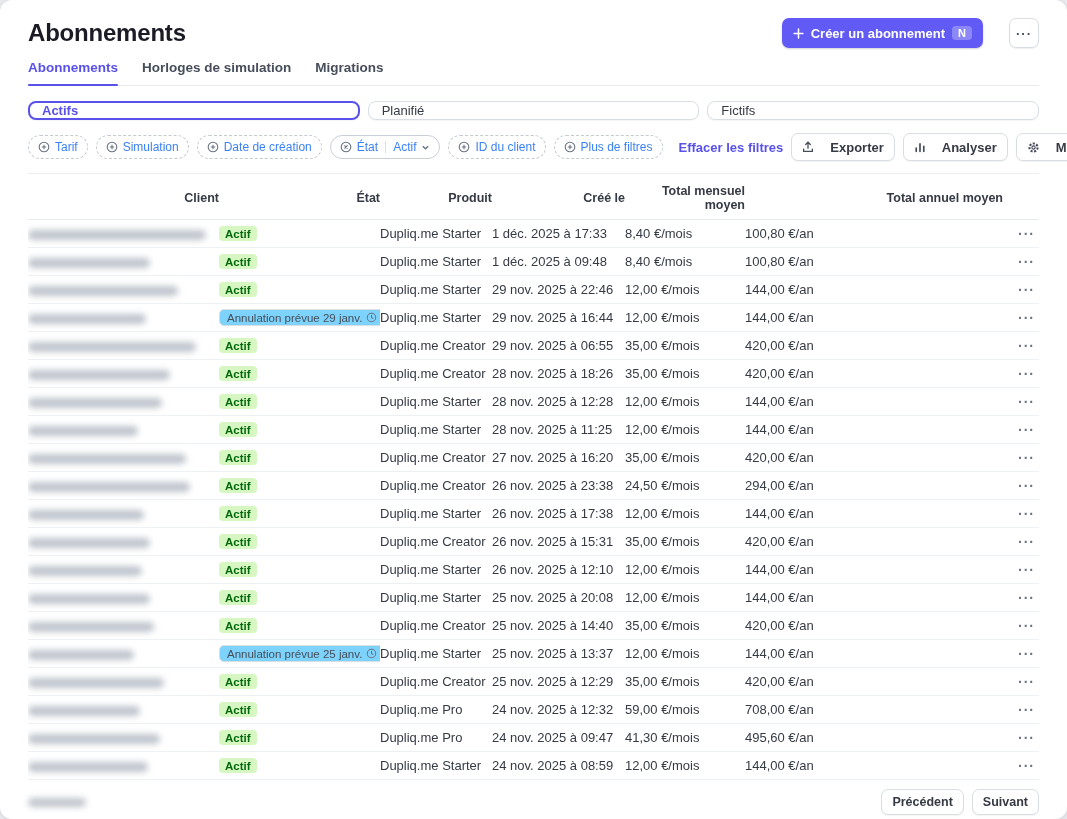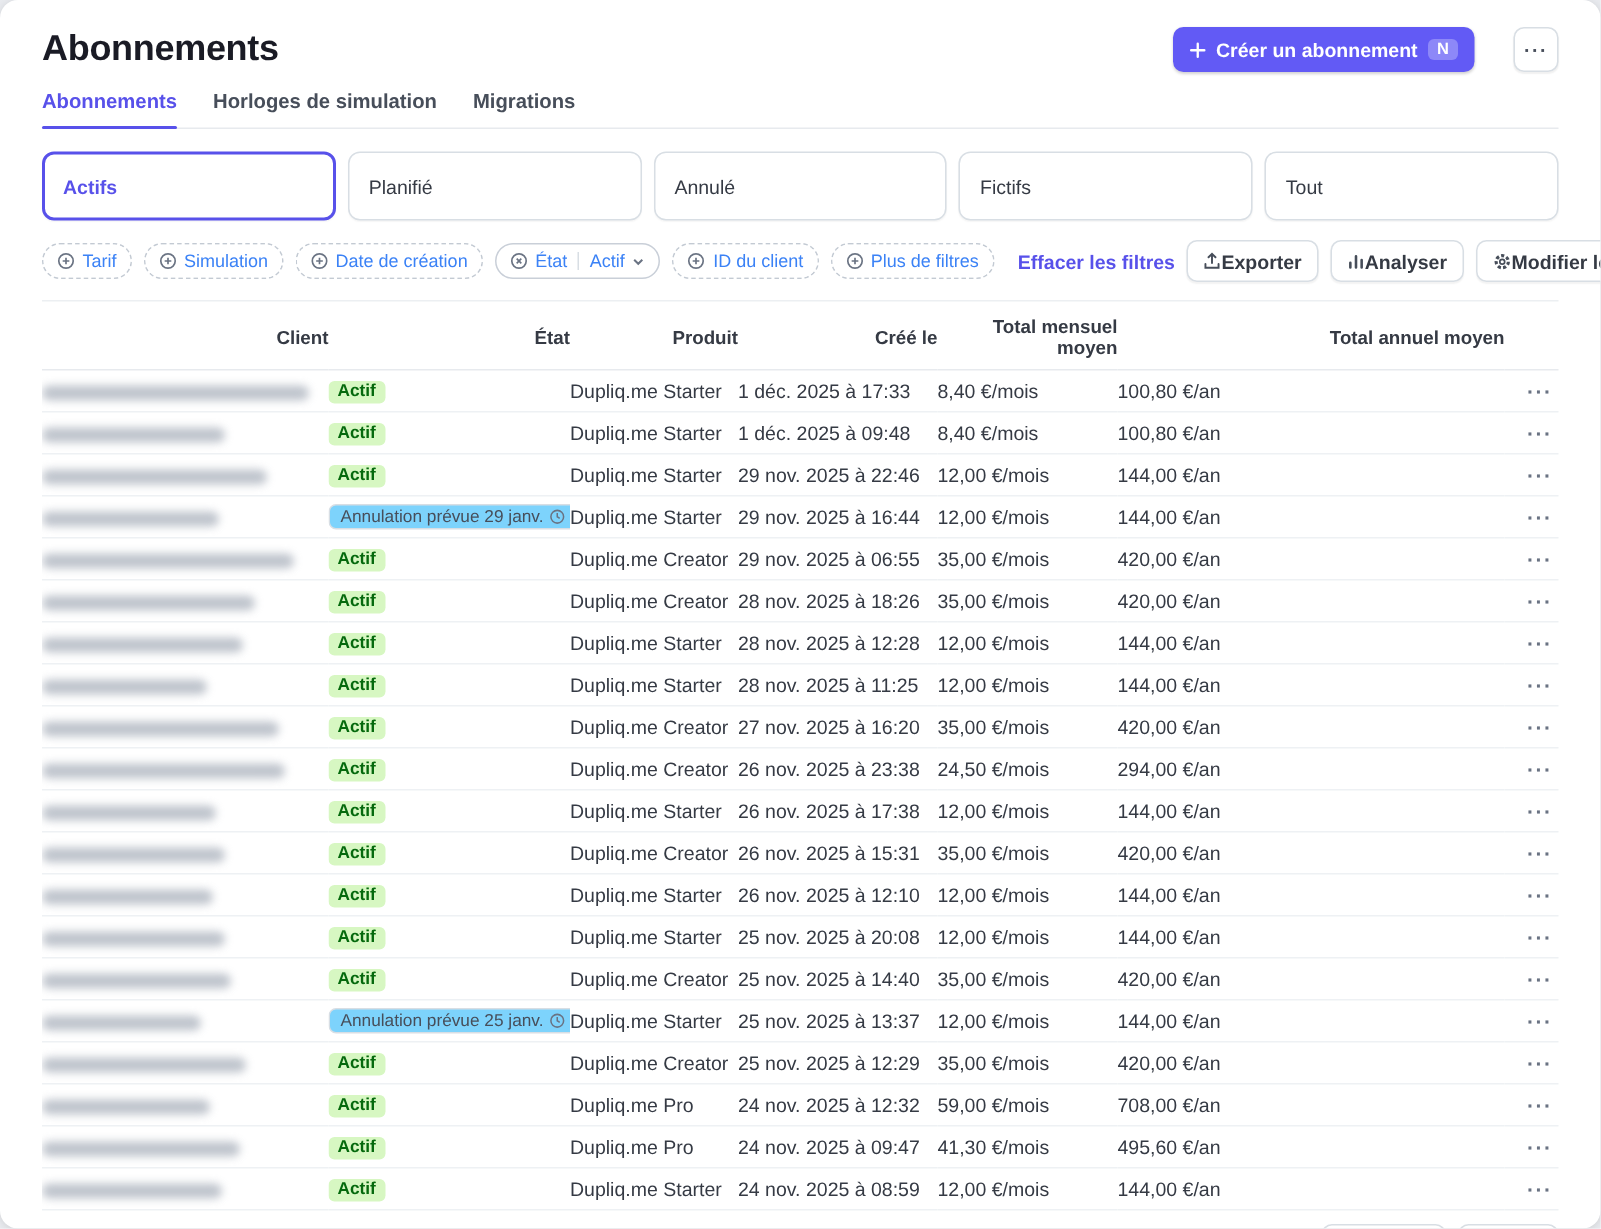--- a/index.html
+++ b/index.html
@@ -27,39 +27,39 @@
   }
   
   .tabs { display:flex; gap:24px; margin-top:12px; border-bottom:1px solid #e7eaee; }
   .tab { background:none; border:none; padding:0 0 10px; font-size:13.5px; font-weight:600;
     color:#474e5a; font-family:inherit; cursor:pointer; position:relative; }
   .tab.active { color:var(--accent,#5851ea); }
   .tab.active::after { content:""; position:absolute; left:0; right:0; bottom:-1px; height:2px;
     background:var(--accent,#5851ea); border-radius:2px; }
   
   .status-filters { display:flex; gap:8px; margin-top:15px; }
-  .pill { flex:1; height:46px; border:1px solid #d8dee4; border-radius:8px; background:#fff;
+  .pill { flex:1; height:19px; border:1px solid #d8dee4; border-radius:8px; background:#fff;
     font-size:13px; font-weight:500; color:#353a44; text-align:left; padding:0 13px;
     font-family:inherit; cursor:pointer; box-shadow:0 1px 1px rgba(0,0,0,.04); }
   .pill.active { border:2px solid var(--accent,#5851ea); color:var(--accent,#5851ea);
     font-weight:600; padding:0 12px; }
   
   .chips-row { display:flex; align-items:center; margin-top:13px; gap:8px;
     padding-bottom:12px; border-bottom:1px solid #eceff2; }
   .chip { display:inline-flex; align-items:center; gap:5px; height:24px; padding:0 9px;
     border:1px dashed #c3cad3; border-radius:999px; background:#fff; font-size:12px;
     color:#3b82f6; font-family:inherit; cursor:pointer; white-space:nowrap; }
   .chip.has-value { border-style:solid; border-color:#c9cfd8; }
   .chip-sep { width:1px; height:12px; background:#d8dee4; margin:0 2px; }
   .chip-value { font-weight:500; }
   .cicon { display:inline-flex; align-items:center; }
   .clear-link { color:var(--accent,#5851ea); font-size:13px; font-weight:600; margin-left:8px;
     white-space:nowrap; cursor:pointer; text-decoration:none; }
   .actions { margin-left:auto; display:flex; gap:8px; }
-  .btn-secondary { display:inline-flex; align-items:center; gap:0; height:28px; padding:0 10px;
+  .btn-secondary { display:inline-flex; align-items:center; gap:16px; height:28px; padding:0 10px;
     border:1px solid #d8dee4; border-radius:7px; background:#fff; font-size:13px; font-weight:600;
     color:#353a44; font-family:inherit; cursor:pointer; box-shadow:0 1px 1px rgba(0,0,0,.05);
     white-space:nowrap; }
   .aicon { display:inline-flex; align-items:center; }
   
   table { width:100%; border-collapse:collapse; margin-top:2px; table-layout:fixed; }
   thead th { font-size:12.5px; font-weight:700; color:#353a44; text-align:right;
     padding:8px 0 7px; border-bottom:1px solid #e7eaee; }
   tbody td { font-size:13px; color:#353a44; height:28px; padding:0;
     border-bottom:1px solid #eef1f4; overflow:hidden; white-space:nowrap; }
@@ -109,25 +109,23 @@
   <button class="tab"><span class="tab-label">Horloges de simulation</span></button>
 
   <button class="tab"><span class="tab-label">Migrations</span></button>
 </nav>
 
   <div class="status-filters" id="statusFilters">
   <button class="pill active"><span>Actifs</span></button>
 
   <button class="pill"><span>Planifié</span></button>
 
-  <button class="pill"><span>Annulé</span></button>
 
   <button class="pill"><span>Fictifs</span></button>
 
-  <button class="pill"><span>Tout</span></button>
 </div>
 
   <div class="chips-row">
     <div class="actions" style="margin-left:0;display:contents" id="chips">
   <button class="chip">
     <span class="cicon icon-slot">
             <svg width="12" height="12" viewBox="0 0 14 14" fill="none" stroke="#6a7383" stroke-width="1.3">
               <circle cx="7" cy="7" r="5.6"></circle>
               <path d="M7 4.4v5.2M4.4 7h5.2"></path>
             </svg>

